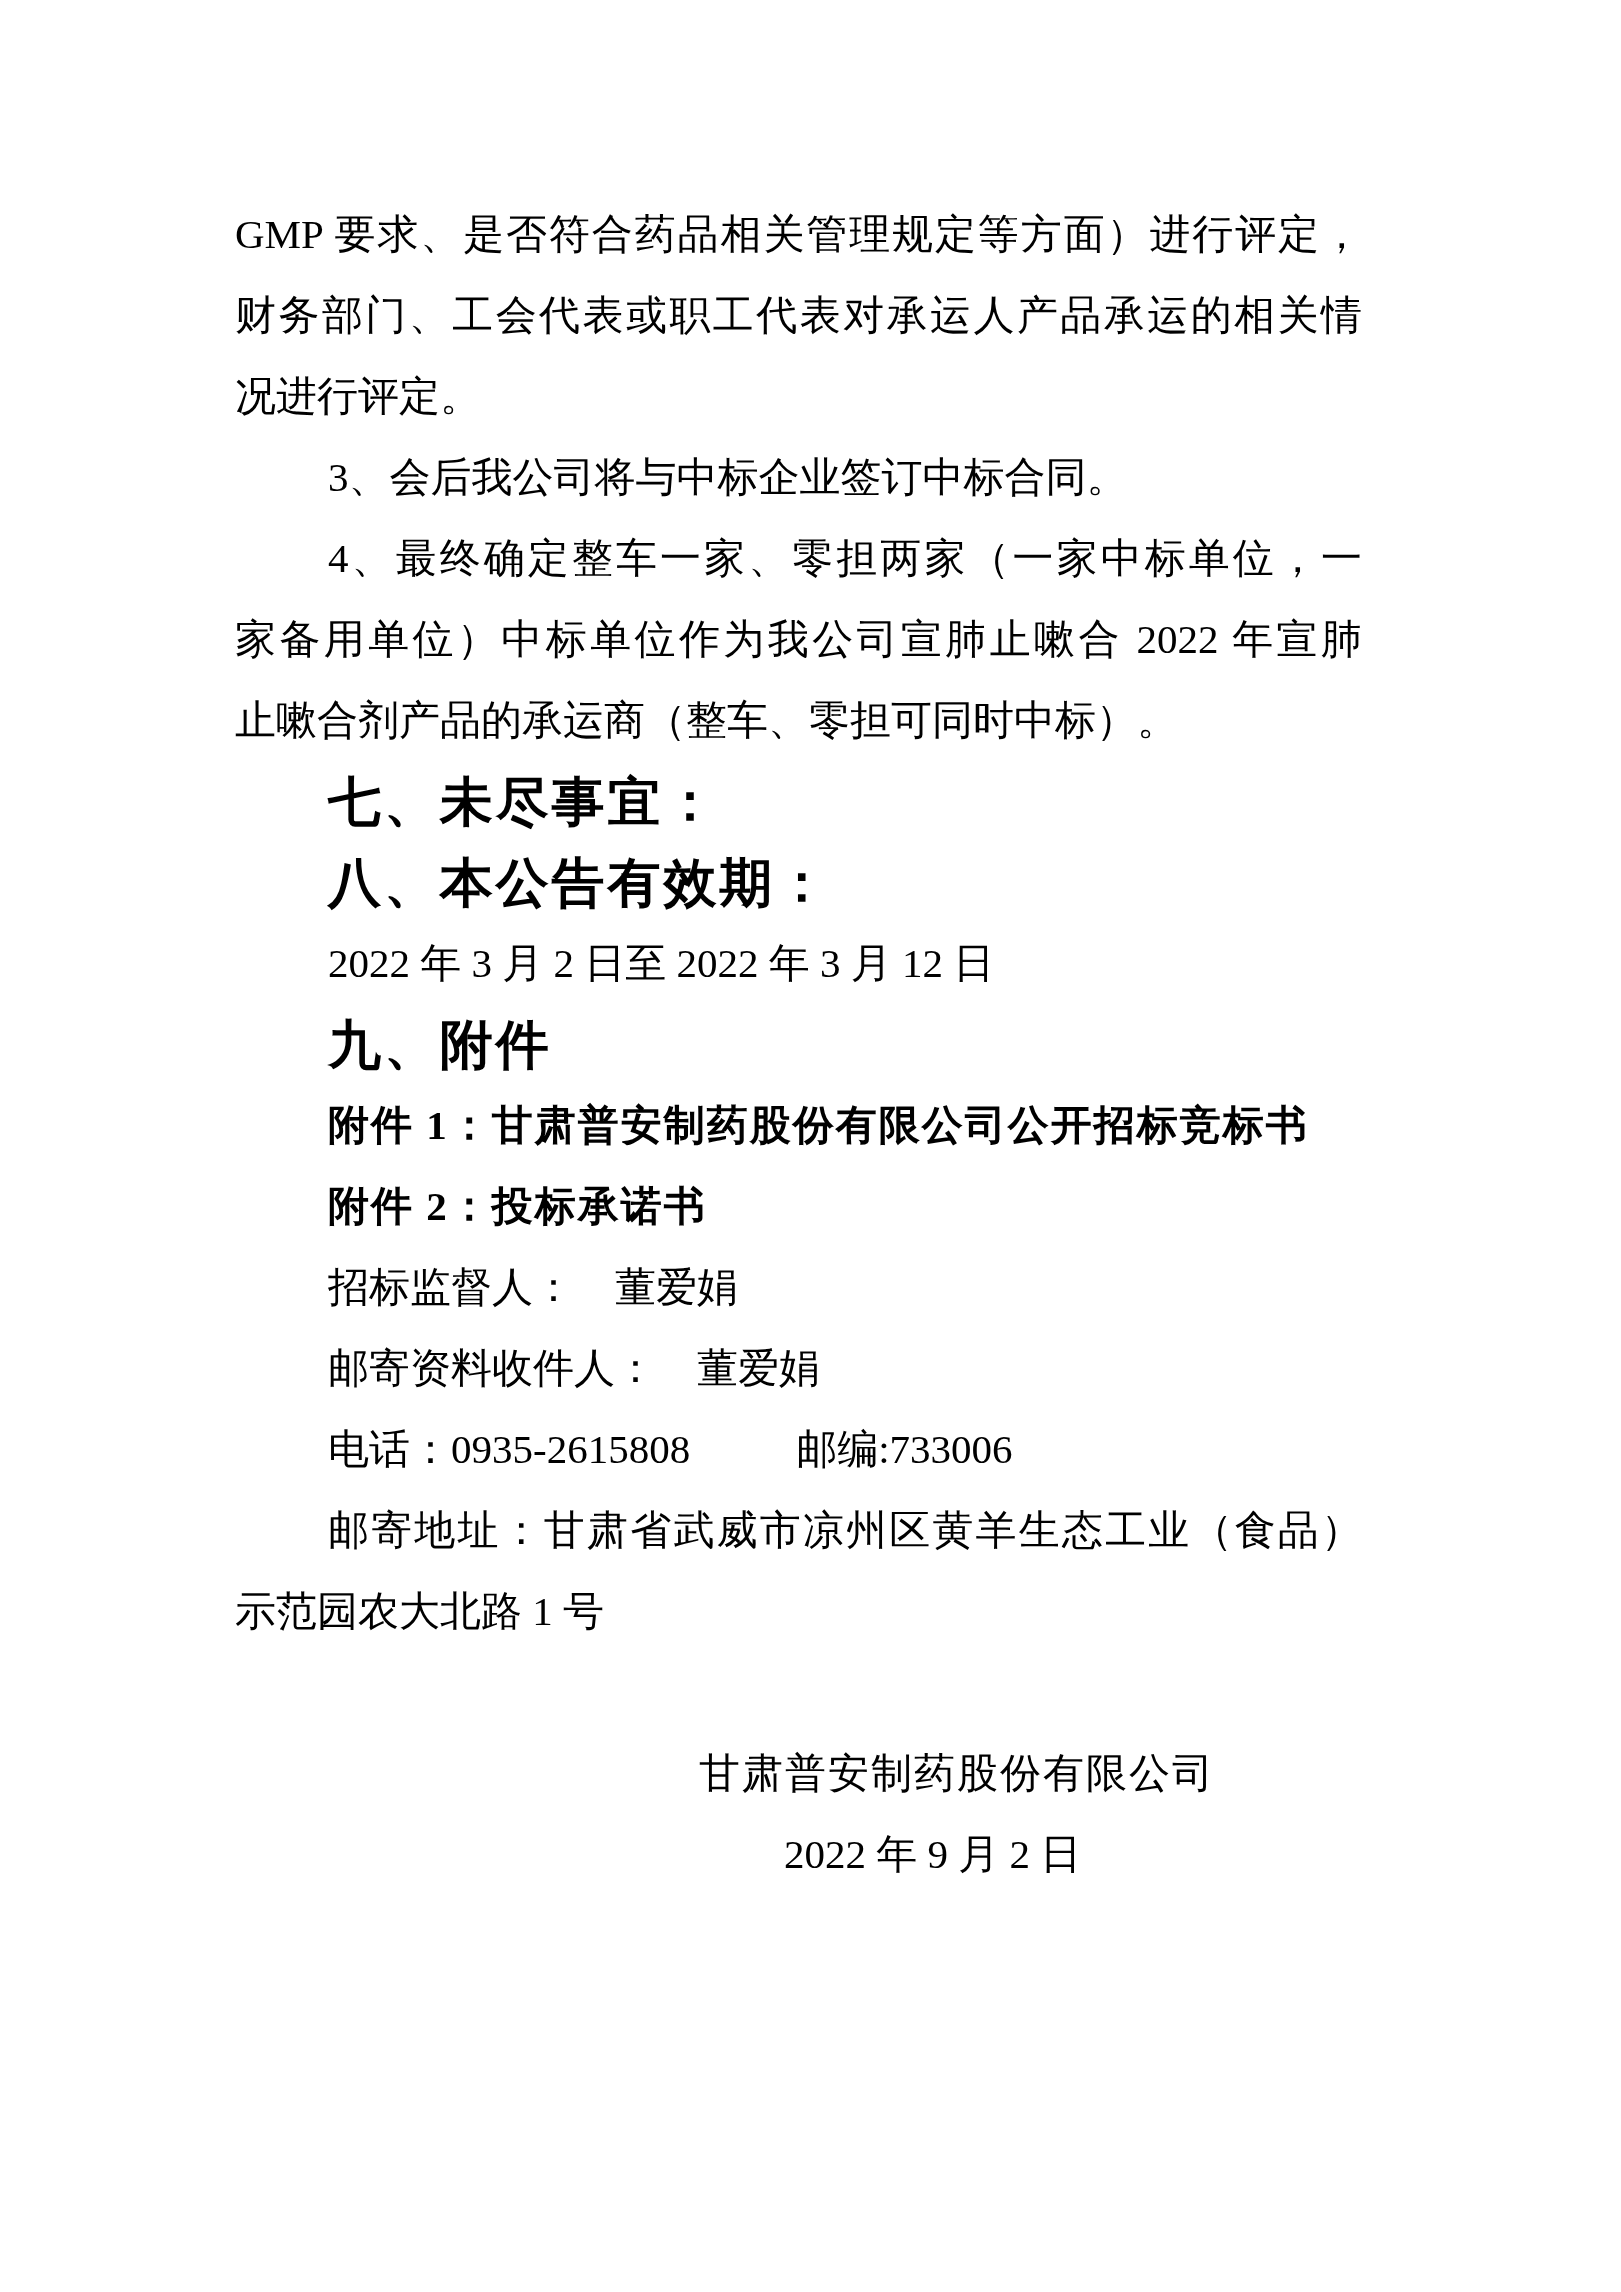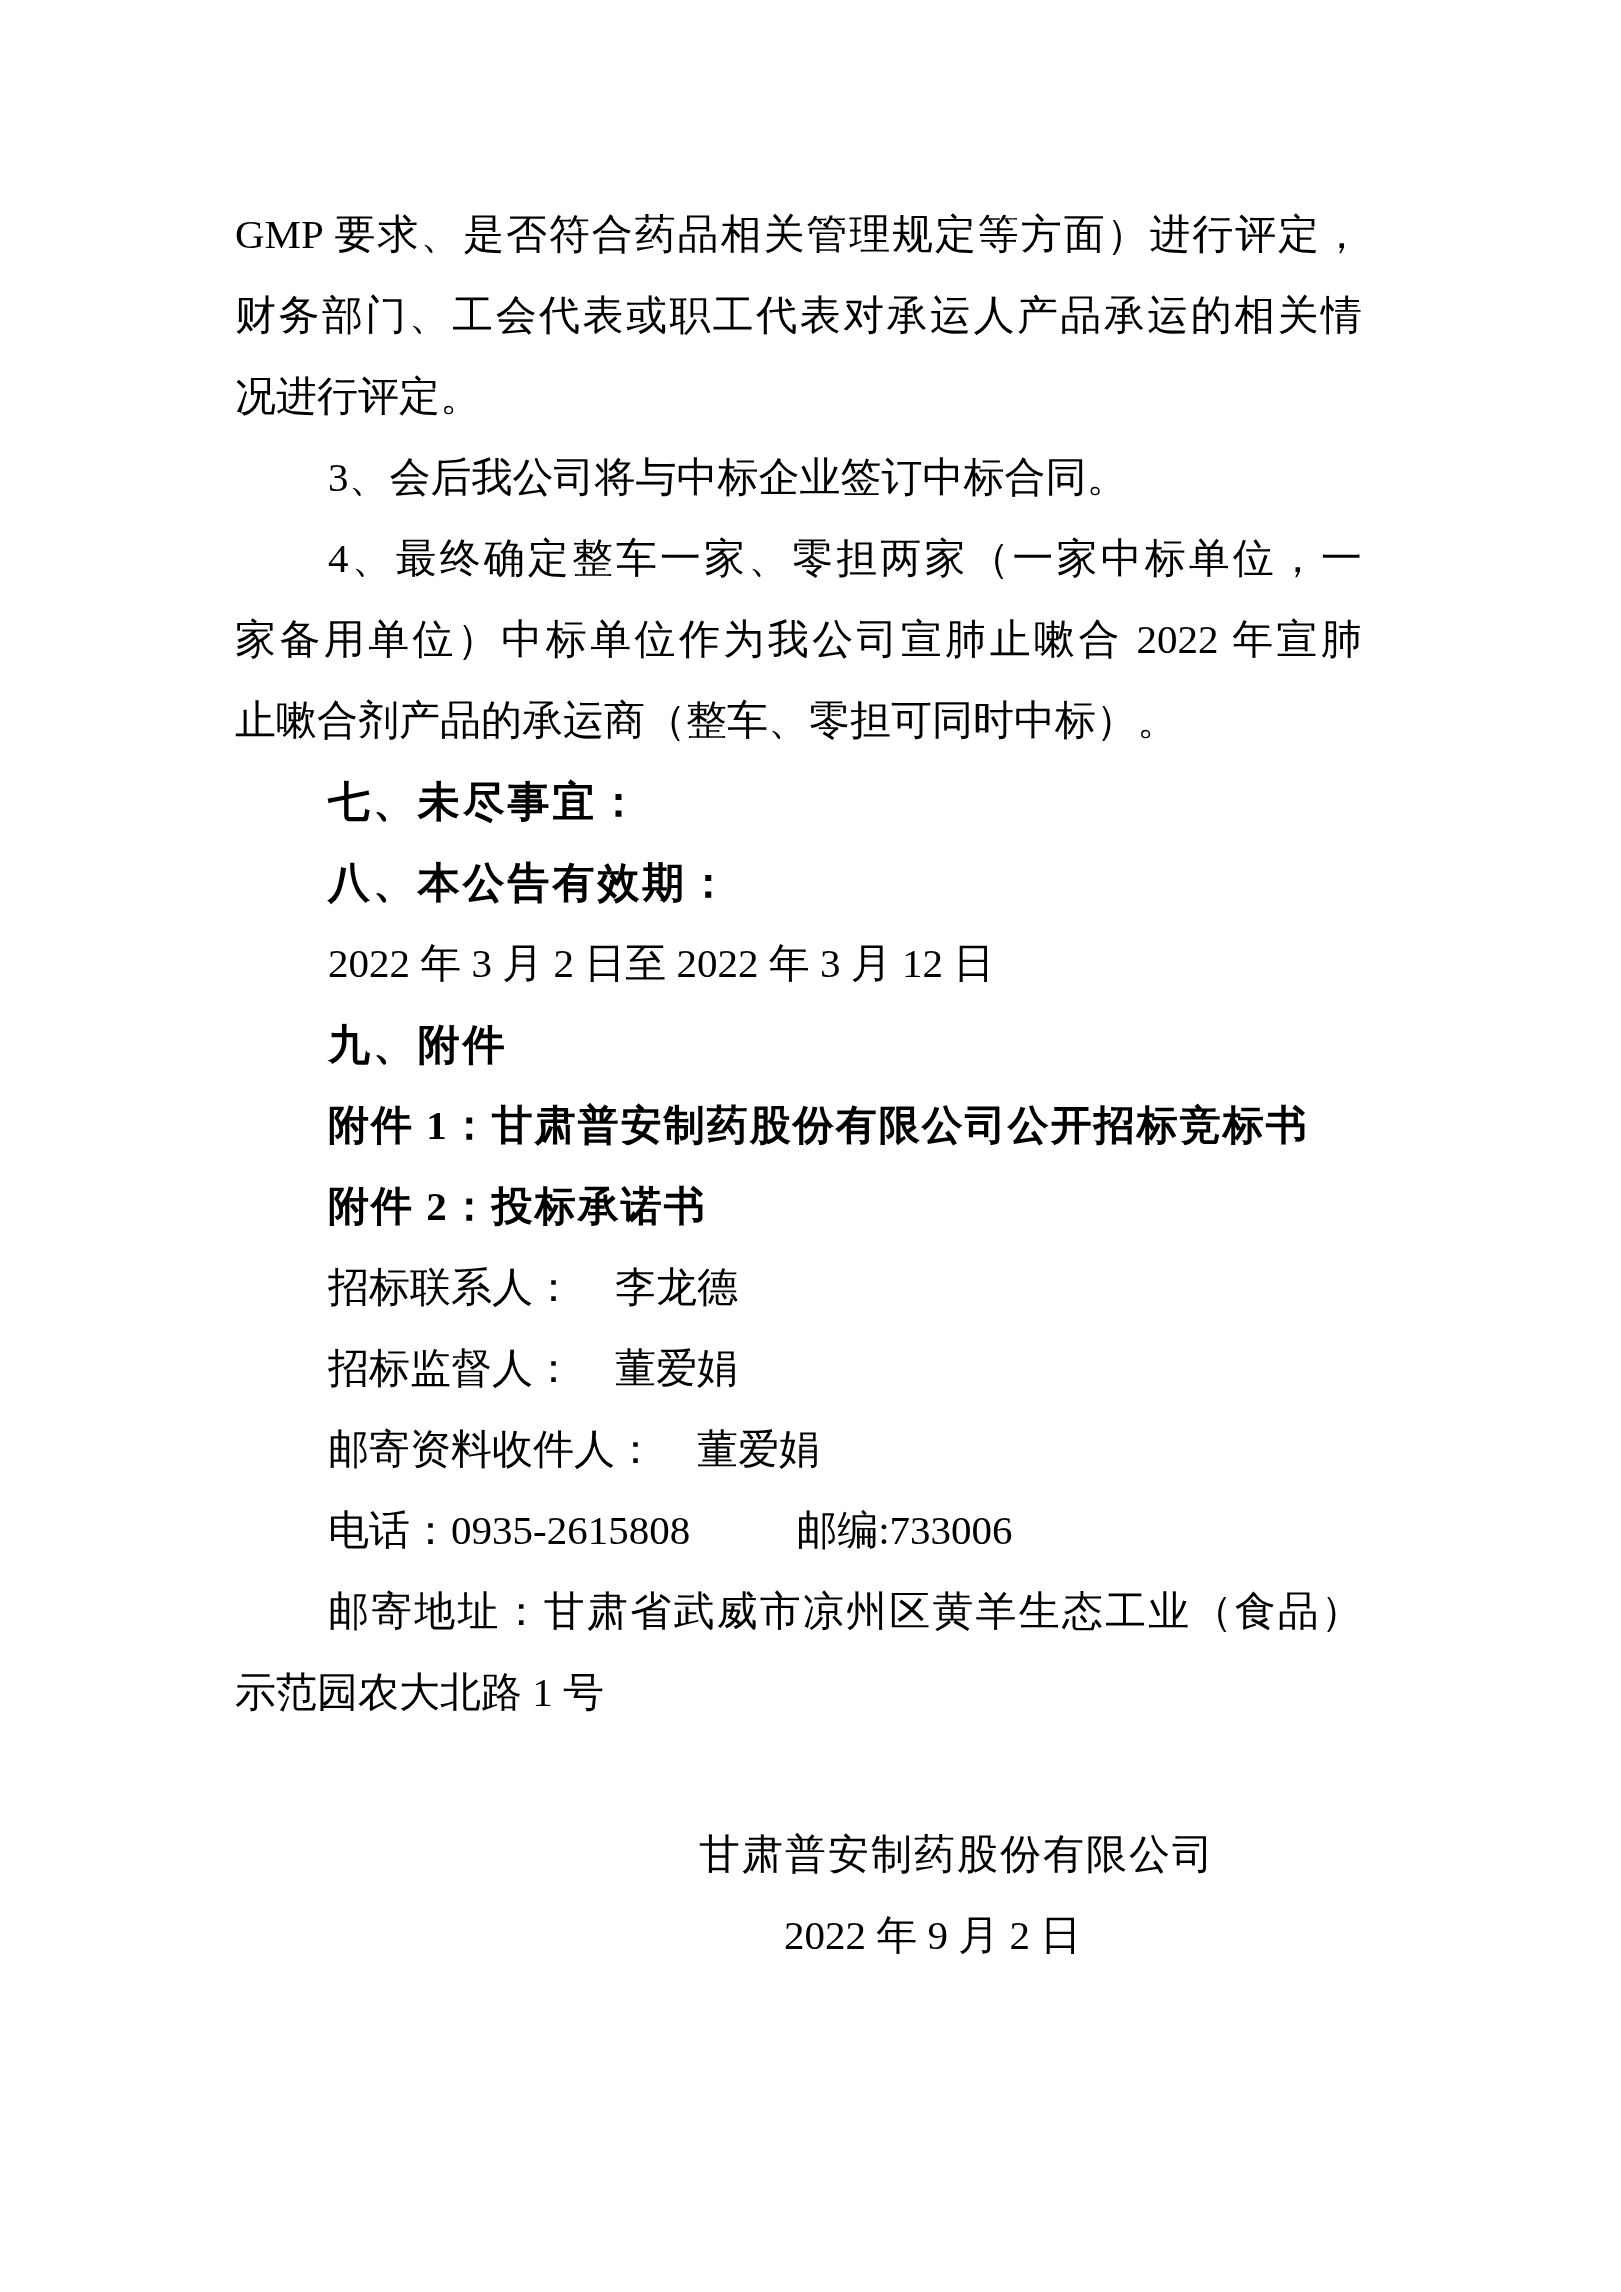--- a/index.html
+++ b/index.html
@@ -32,21 +32,21 @@
   .just {
     white-space: normal;
     text-align: justify;
     text-align-last: justify;
     text-justify: inter-character;
   }
   .ind { padding-left: 93px; }
   .head {
     font-family: "Liberation Sans", "DejaVu Sans", sans-serif;
     font-weight: bold;
-    font-size: 42px;
+    font-size: 53px;
     letter-spacing: 2.9px;
   }
   .att {
     font-weight: bold;
     letter-spacing: 2px;
   }
   .name-gap { margin-left: 41px; }
   .postal-gap { margin-left: 106px; }
   .spacer { height: 81px; }
   .sig-company { padding-left: 464px; letter-spacing: 2px; }
@@ -70,23 +70,20 @@
 
     <div class="l ind head">七、未尽事宜：</div>
 
     <div class="l ind head">八、本公告有效期：</div>
     <div class="l ind">2022 年 3 月 2 日至 2022 年 3 月 12 日</div>
 
     <div class="l ind head">九、附件</div>
     <div class="l ind att">附件 1：甘肃普安制药股份有限公司公开招标竞标书</div>
     <div class="l ind att">附件 2：投标承诺书</div>
 
-    <div class="l ind">
-      <span>招标联系人：</span><span class="name-gap">李龙德</span>
-    </div>
 
     <div class="l ind">
       <span>招标监督人：</span><span class="name-gap">董爱娟</span>
     </div>
 
     <div class="l ind">
       <span>邮寄资料收件人：</span><span class="name-gap">董爱娟</span>
     </div>
 
     <div class="l ind">

